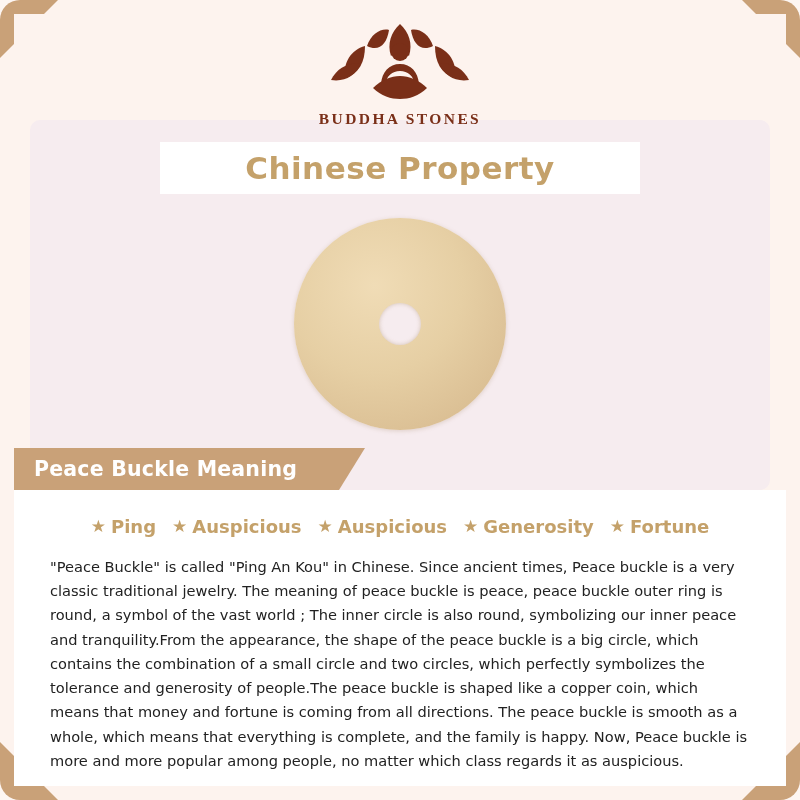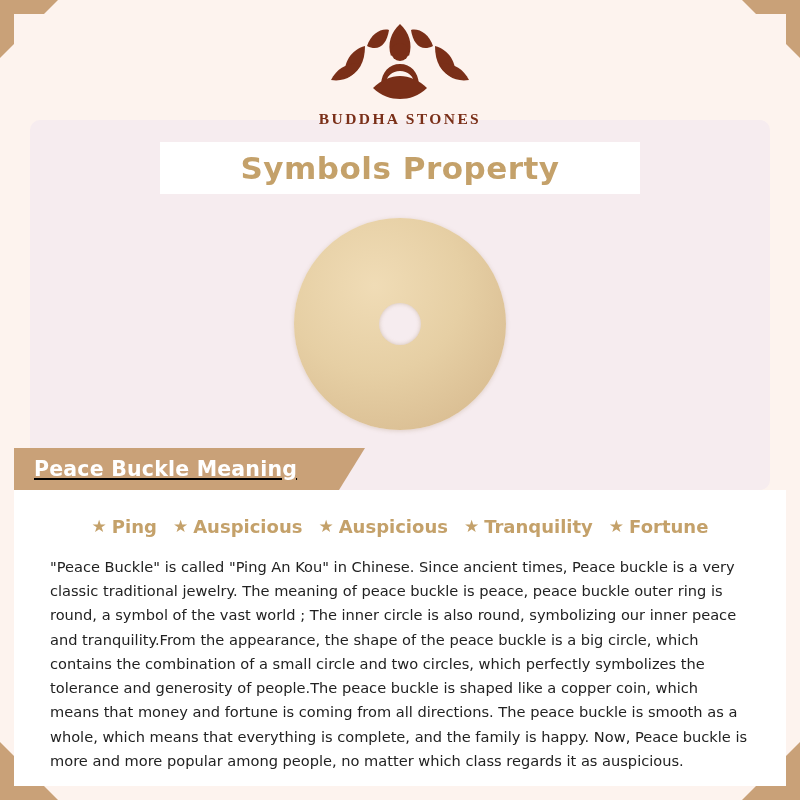--- a/index.html
+++ b/index.html
@@ -12,20 +12,21 @@
     font-family: "Liberation Sans", sans-serif;
     background: #fdf6f2;
     overflow: hidden;
   }
   .page {
     position: relative;
     width: 800px;
     height: 800px;
     background: #fdf3ee;
     overflow: hidden;
+    border-radius: 20px;
   }
   
   .corner {
     position: absolute;
     width: 0;
     height: 0;
     z-index: 1;
   }
   .corner-tl {
     top: 0; left: 0;
@@ -138,21 +139,20 @@
   .ribbon {
     position: absolute;
     top: 448px;
     left: 14px;
     width: 325px;
     height: 42px;
     background: #c9a178;
     z-index: 7;
     display: flex;
     align-items: center;
-    text-decoration: underline;
   }
   .ribbon .ribbon-text {
     color: #ffffff;
     font-size: 20.5px;
     font-weight: bold;
     margin-left: 20px;
     letter-spacing: 0.2px;
     font-family: "DejaVu Sans", sans-serif;
   }
   .ribbon-tail {
@@ -235,21 +235,21 @@
 
         <circle cx="75" cy="34" r="9"></circle>
         <path d="M75 46 C86 46 93 54 94 66 L90 66 C88 58 83 53 75 53 C67 53 62 58 60 66 L56 66 C57 54 64 46 75 46 Z"></path>
         <path d="M48 70 C56 62 66 58 75 58 C84 58 94 62 102 70 C94 78 84 81 75 81 C66 81 56 78 48 70 Z"></path>
       </g>
     </svg>
     <div class="brand">BUDDHA STONES</div>
   </div>
 
   <div class="title-bar">
-    <span class="title-text">Symbols Property</span>
+    <span class="title-text">Chinese Property</span>
   </div>
 
   <div class="disc-wrap">
     <div class="disc">
       <div class="disc-hole"></div>
     </div>
   </div>
 
   <div class="ribbon">
     <span class="ribbon-text">Peace Buckle Meaning</span>
@@ -265,21 +265,21 @@
       <span class="kw">
         <span class="star">★</span>
         <span>Auspicious</span>
       </span>
       <span class="kw">
         <span class="star">★</span>
         <span>Auspicious</span>
       </span>
       <span class="kw">
         <span class="star">★</span>
-        <span>Tranquility</span>
+        <span>Generosity</span>
       </span>
       <span class="kw">
         <span class="star">★</span>
         <span>Fortune</span>
       </span>
     </div>
     <p class="body-text">"Peace Buckle" is called "Ping An Kou" in Chinese. Since ancient times, Peace buckle is a very classic traditional jewelry. The meaning of peace buckle is peace, peace buckle outer ring is round, a symbol of the vast world ; The inner circle is also round, symbolizing our inner peace and tranquility.From the appearance, the shape of the peace buckle is a big circle, which contains the combination of a small circle and two circles, which perfectly symbolizes the tolerance and generosity of people.The peace buckle is shaped like a copper coin, which means that money and fortune is coming from all directions. The peace buckle is smooth as a whole, which means that everything is complete, and the family is happy. Now, Peace buckle is more and more popular among people, no matter which class regards it as auspicious.</p>
   </div>
 
 </div>

